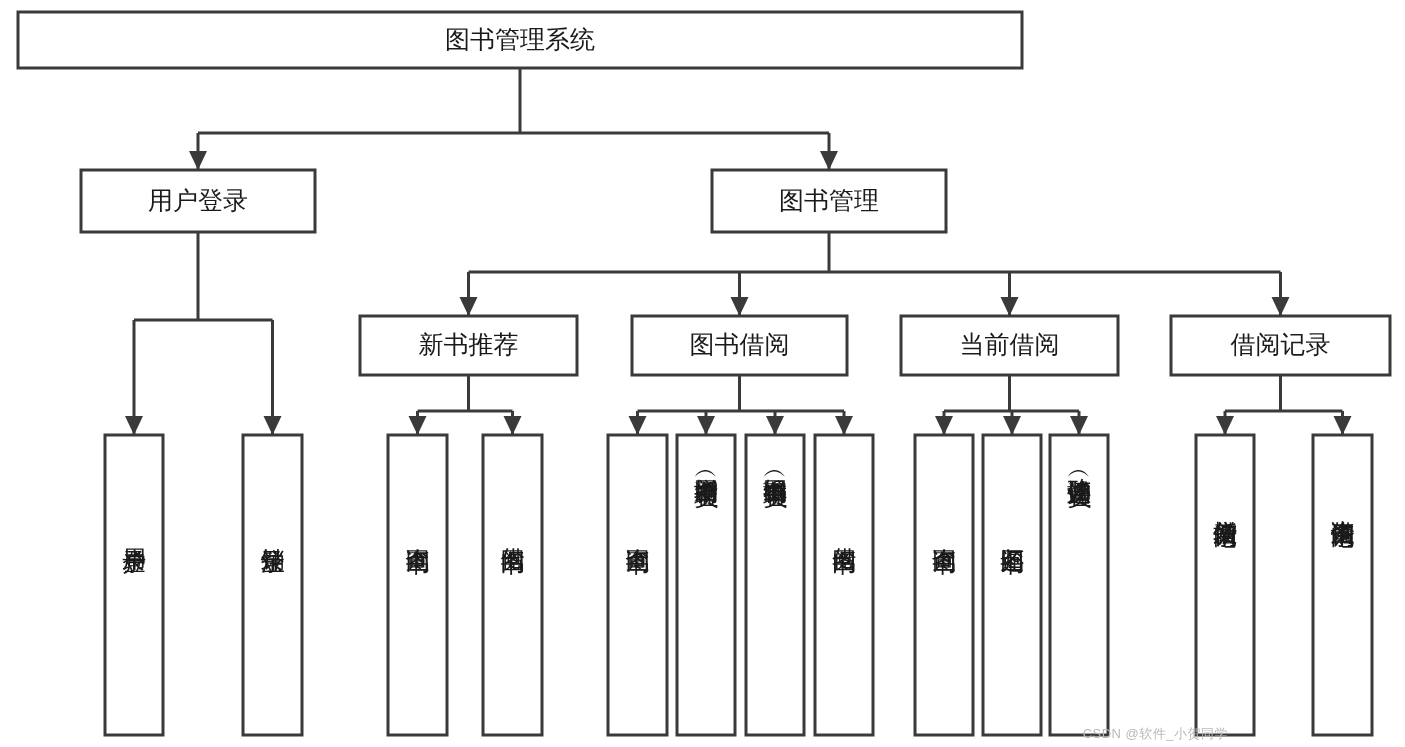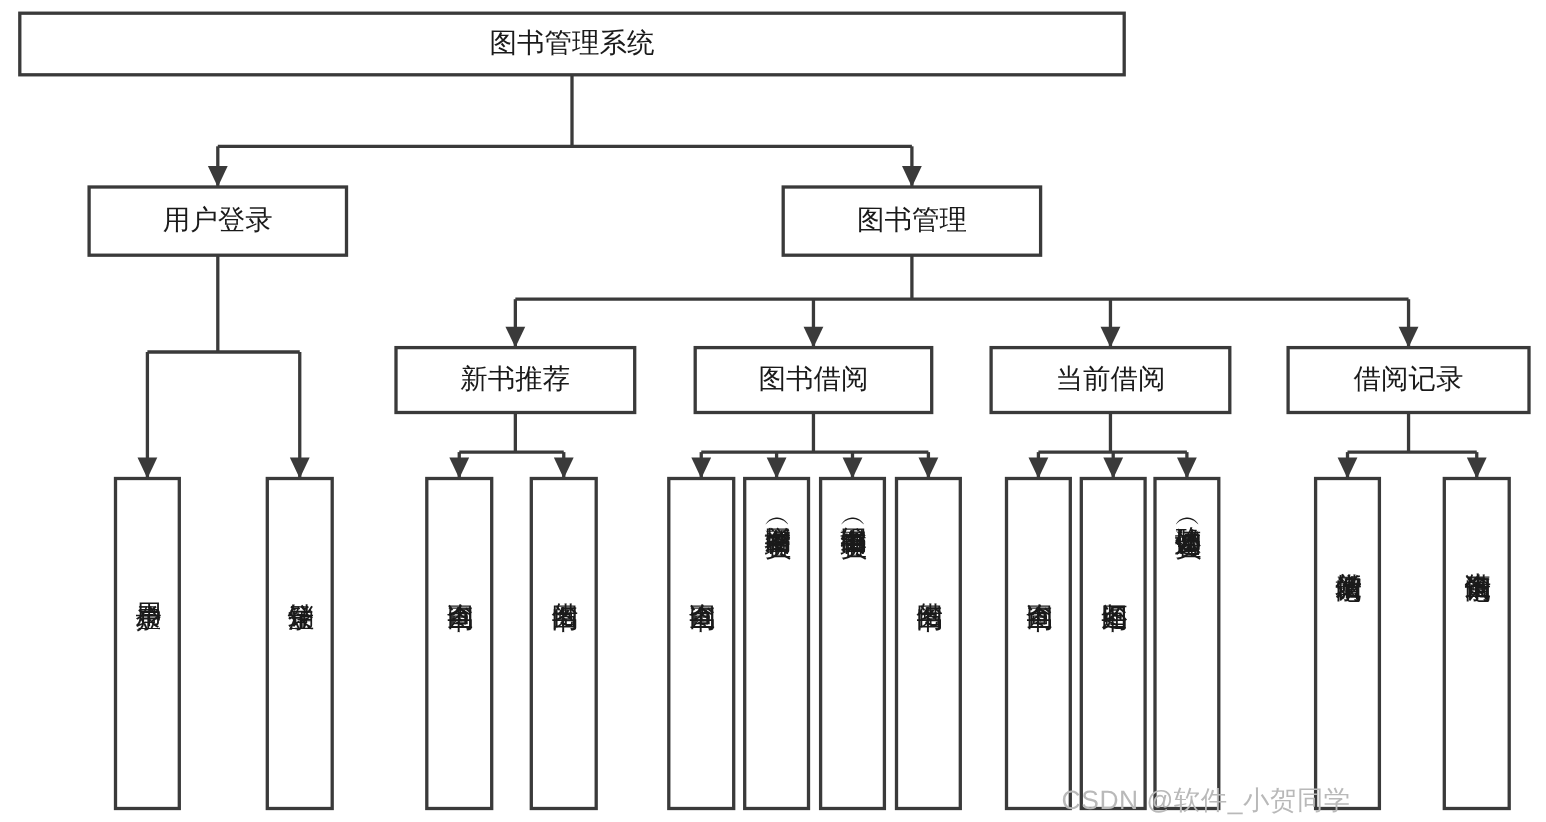--- a/index.html
+++ b/index.html
@@ -63,21 +63,21 @@
     display: flex;
     align-items: flex-start;
     justify-content: center;
     pointer-events: none;
   }
   .watermark {
     position: absolute;
     right: 8px;
     bottom: 4px;
     font-family: "Liberation Sans", "DejaVu Sans", sans-serif;
-    font-size: 24px;
+    font-size: 13px;
     color: #b9b9b9;
     letter-spacing: 0.5px;
     white-space: nowrap;
   }
 </style>
 </head>
 <body>
 
 <div id="diagram-root">
 

